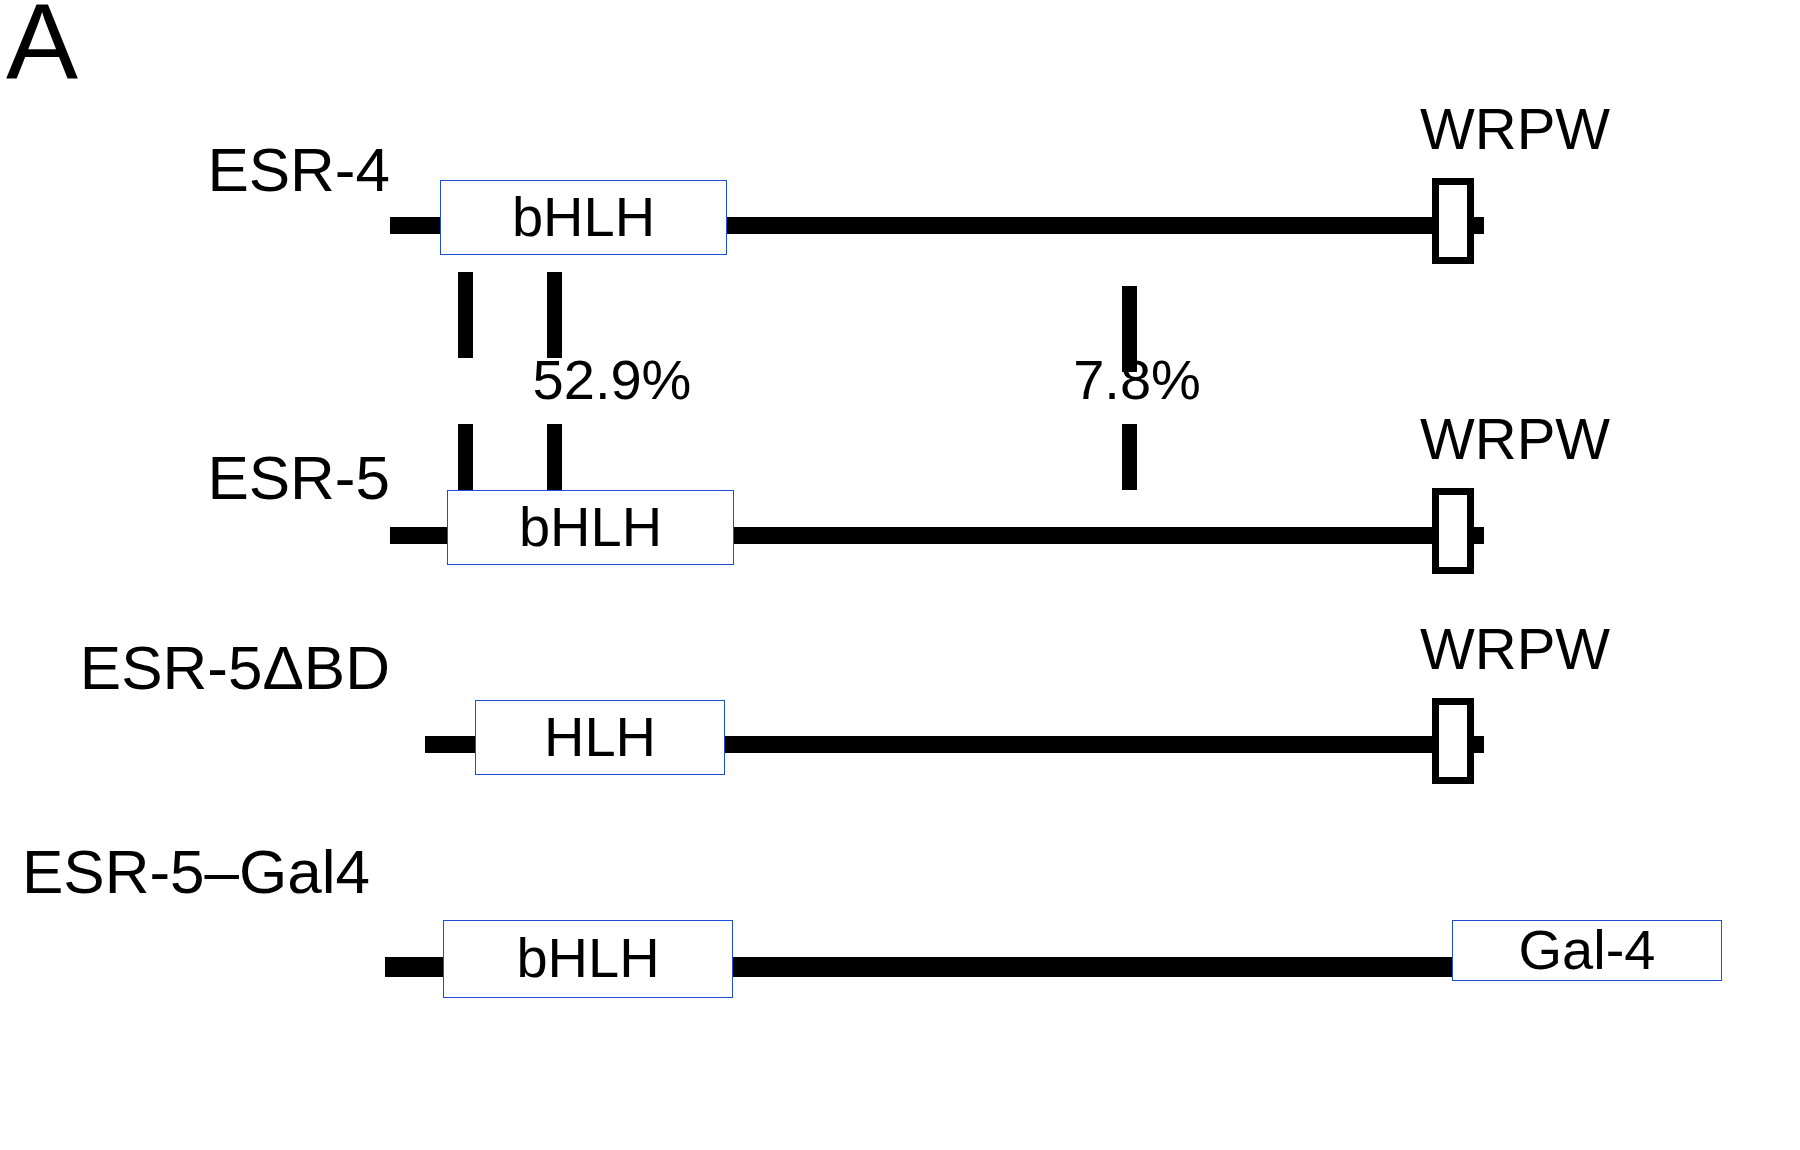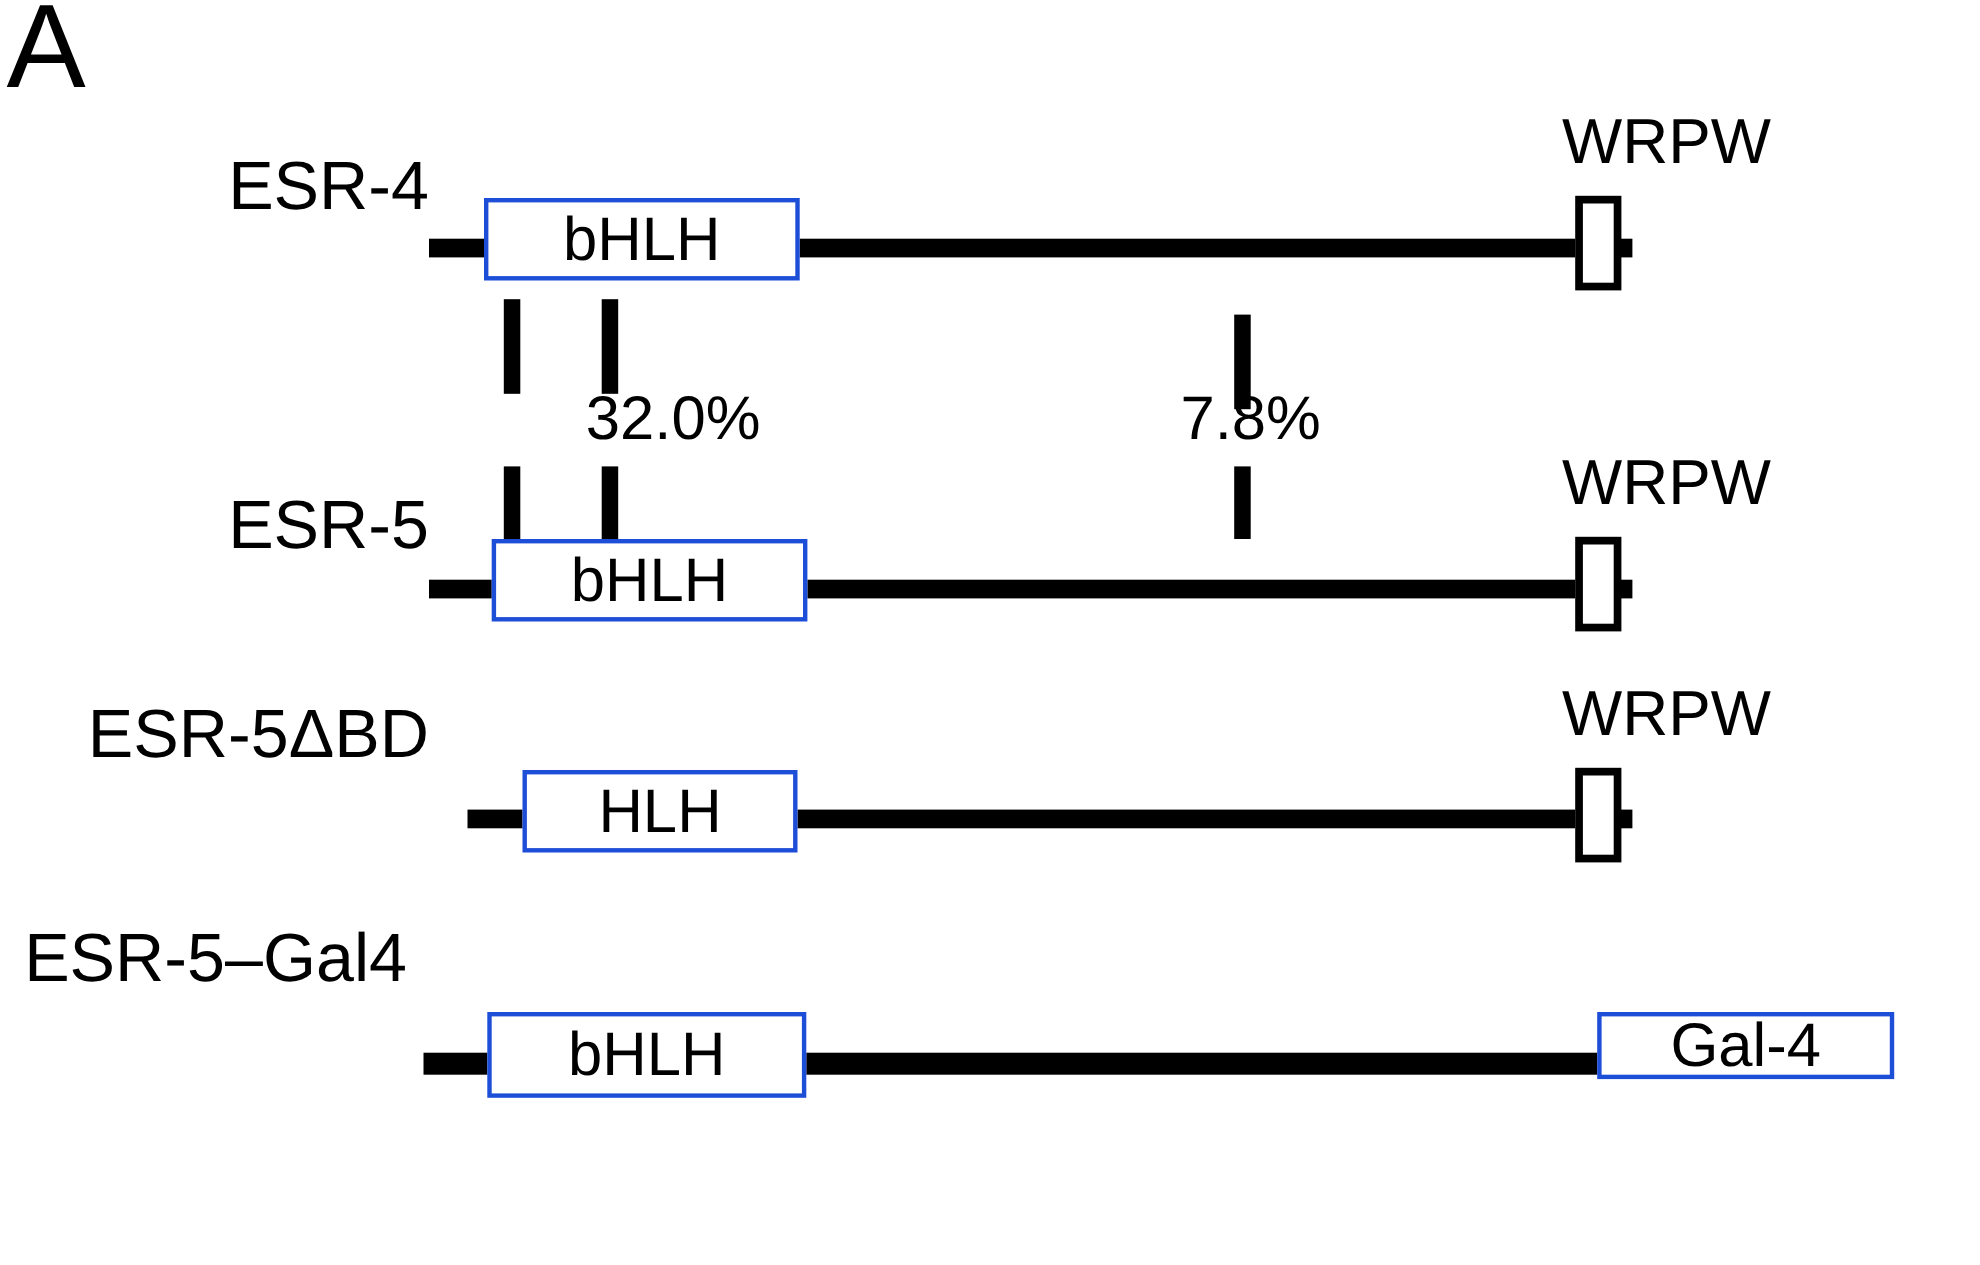--- a/index.html
+++ b/index.html
@@ -44,21 +44,21 @@
   
   .backbone {
     position: absolute;
     height: 17px;
     background: #000000;
   }
   
   .domain-box {
     position: absolute;
     box-sizing: border-box;
-    border: 4px solid #1d4ed8;
+    border: 1px solid #1d4ed8;
     background: #ffffff;
     display: flex;
     align-items: center;
     justify-content: center;
   }
   .domain-box .domain-text {
     font-size: 56px;
     line-height: 1;
     white-space: nowrap;
     transform: translateY(-1px);
@@ -116,21 +116,21 @@
 
   <div class="wrpw-label" style="left:1420px; top:100px;">WRPW</div>
 
   <div class="wrpw-box" style="left:1432px; top:178px; width:42px; height:86px;"></div>
   <div class="wrpw-tick" style="left:1472px; top:217px;"></div>
 
   <div class="connector-seg" style="left:458px; top:272px; height:86px;"></div>
   <div class="connector-seg" style="left:458px; top:424px; height:86px;"></div>
 
   <div class="connector-seg" style="left:547px; top:272px; height:86px;"></div>
-  <div class="pct-label" style="left:527px; top:352px; width:170px;">32.0%</div>
+  <div class="pct-label" style="left:527px; top:352px; width:170px;">52.9%</div>
   <div class="connector-seg" style="left:547px; top:424px; height:86px;"></div>
 
   <div class="connector-seg" style="left:1122px; top:286px; height:86px;"></div>
   <div class="pct-label" style="left:1062px; top:352px; width:150px;">7.8%</div>
   <div class="connector-seg" style="left:1122px; top:424px; height:66px;"></div>
 
   <div class="construct-label" style="right:1410px; top:446px;">
     <span class="name">ESR-5</span>
   </div>
 

